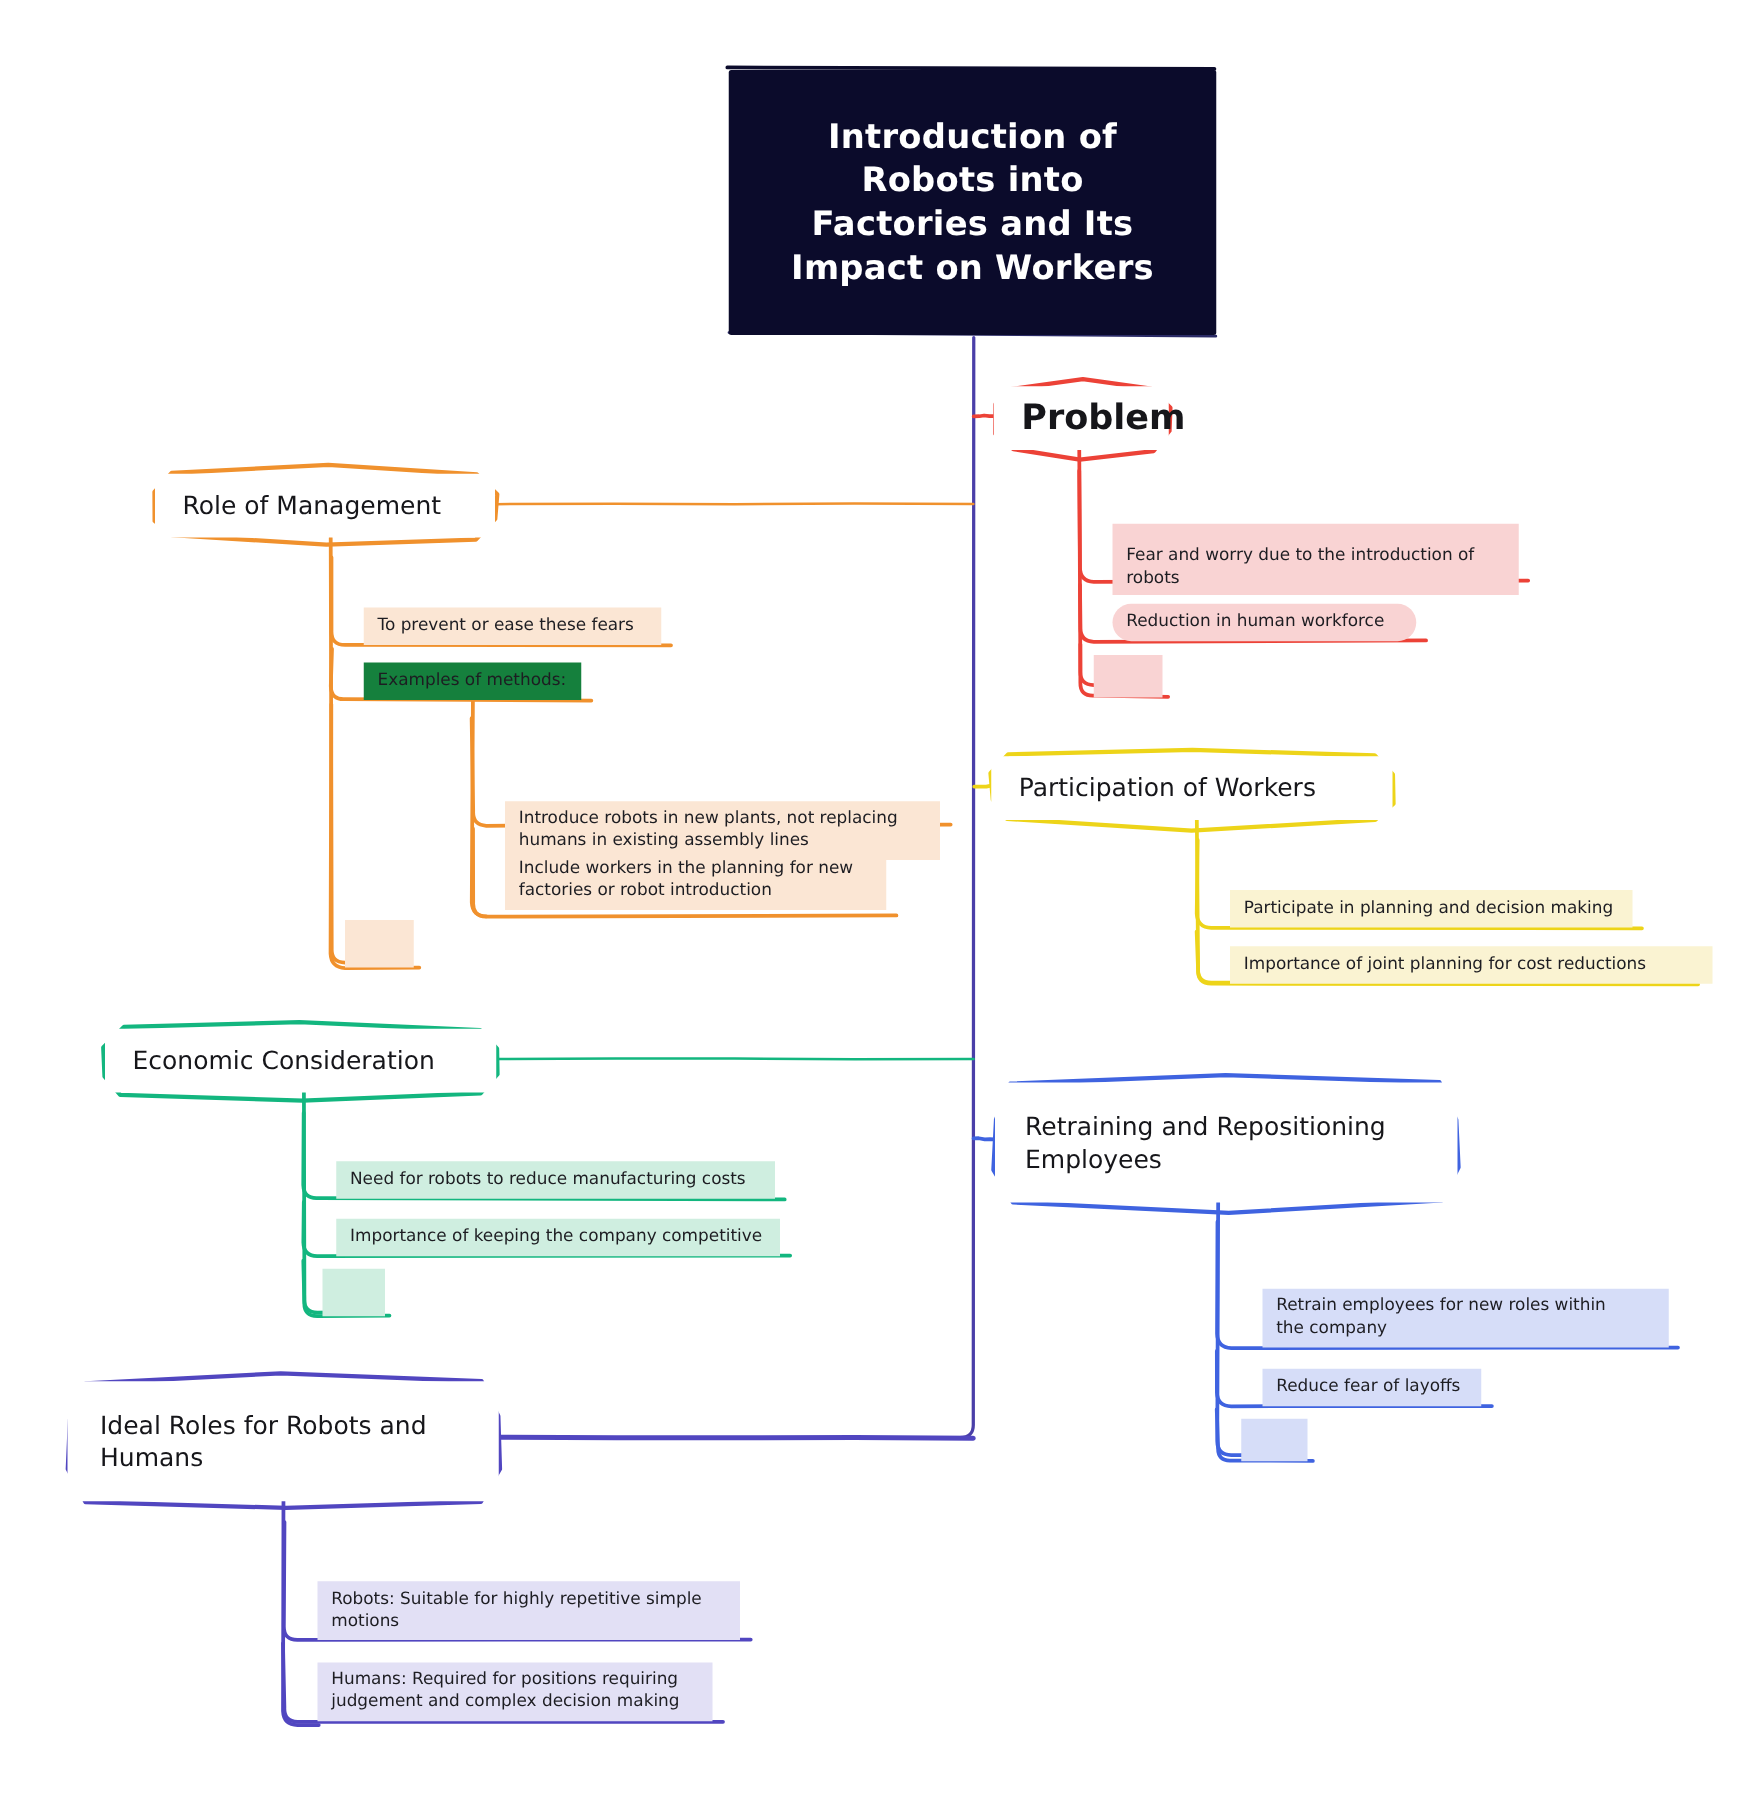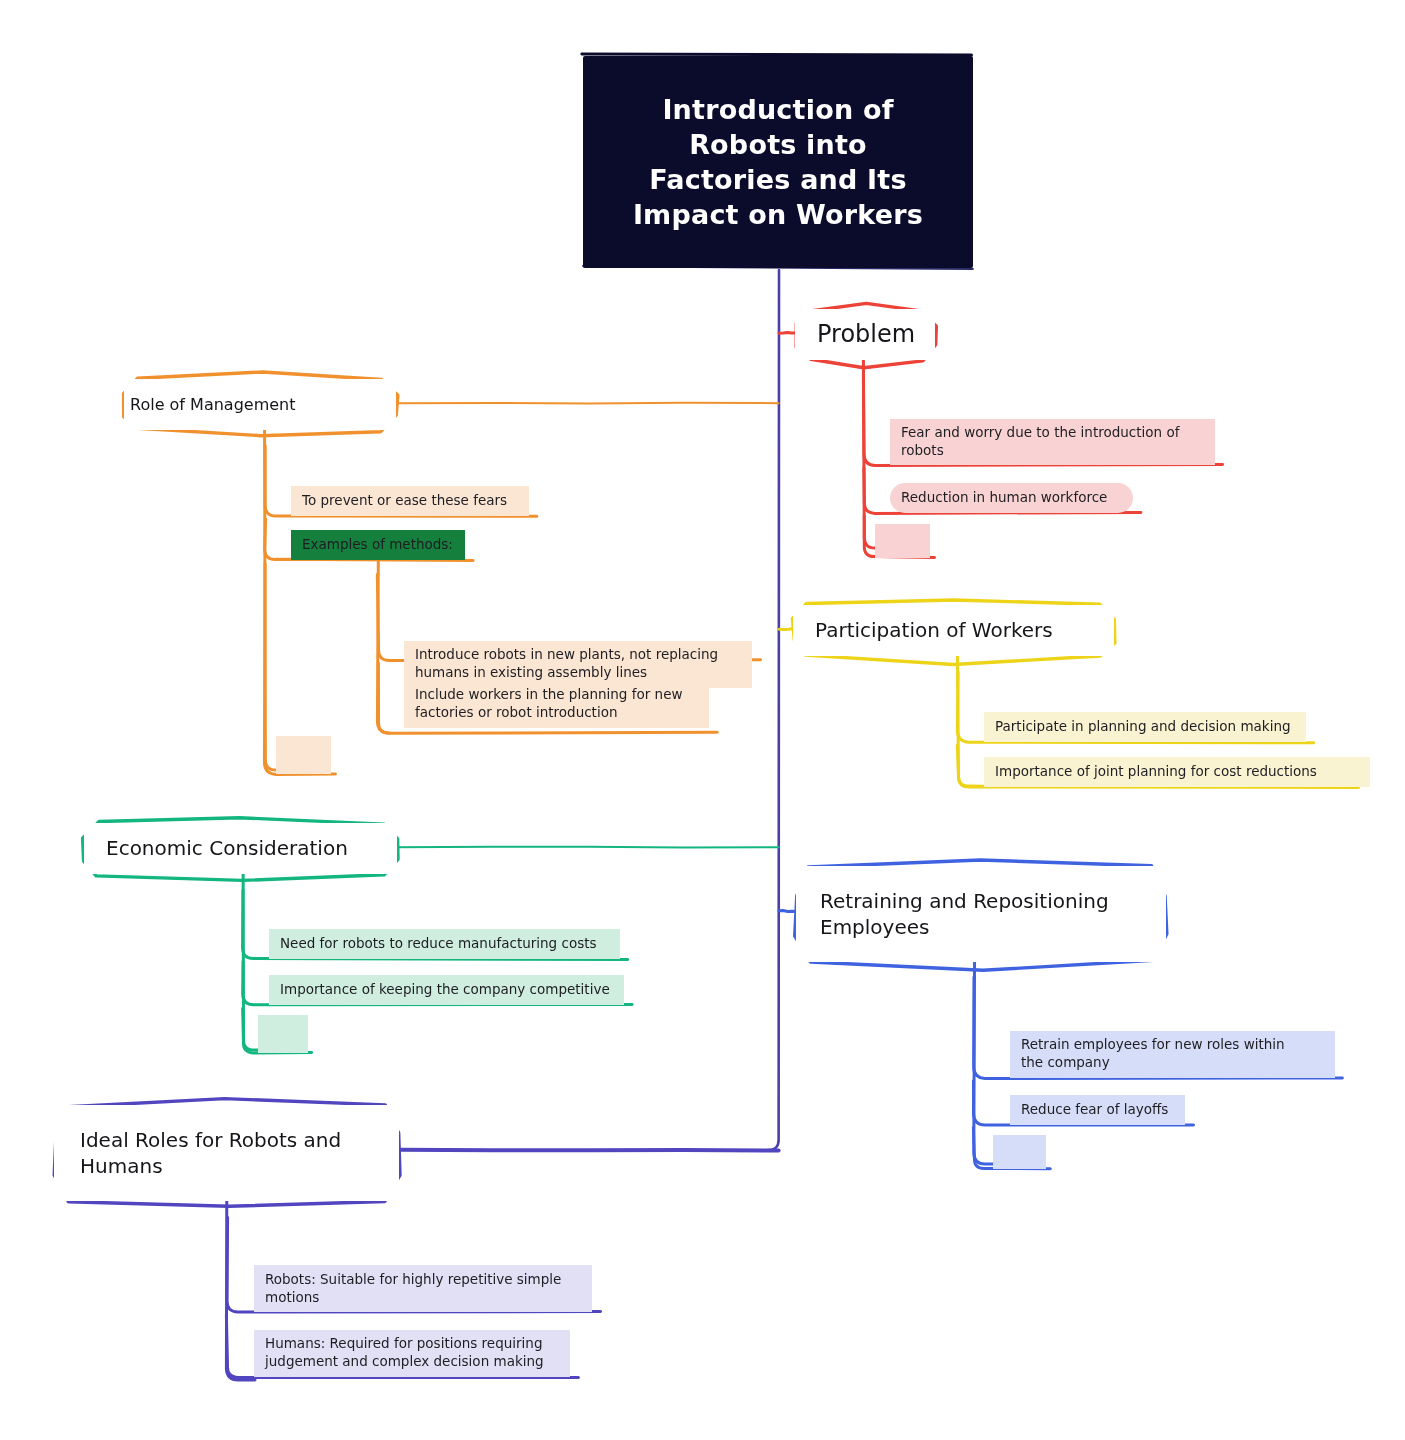--- a/index.html
+++ b/index.html
@@ -160,33 +160,33 @@
              L 227.5182479268025 1366
              Q 227 1377 238 1377.4901854520617
              L 578.4158179288338 1377.4390547757685" fill="none" stroke="#5146c0" stroke-width="3" stroke-linecap="round" stroke-linejoin="round"></path>
     </svg>
 <div class="root-node" style="left: 583px; top: 56px; width: 390px; height: 212px; background: rgb(11, 11, 43); color: rgb(255, 255, 255); font-size: 27px;">
       <div class="root-text">Introduction of
 Robots into
 Factories and Its
 Impact on Workers</div>
     </div>
-    <div class="branch-node" style="left: 795px; top: 309px; width: 140px; height: 51px; font-size: 24px; padding: 0px 22px;">
+    <div class="branch-node" style="left: 795px; top: 309px; width: 140px; height: 51px; font-size: 28px; padding: 0px 22px; font-weight: bold;">
       <span class="branch-text">Problem</span>
     </div>
-    <div class="leaf-node" style="left: 890px; top: 419px; width: 325px; min-height: 46px; background: rgb(249, 211, 211); font-size: 13.5px; padding: 5px 10px 5px 11px; align-items: flex-start;">
+    <div class="leaf-node" style="left: 890px; top: 419px; width: 325px; min-height: 46px; background: rgb(249, 211, 211); font-size: 13.5px; padding: 17px 10px 5px 11px; align-items: flex-start;">
       <span class="leaf-text">Fear and worry due to the introduction of robots</span>
     </div>
     <div class="leaf-node" style="left: 890px; top: 483px; width: 243px; min-height: 30px; background: rgb(249, 211, 211); font-size: 13.5px; padding: 4px 10px 4px 11px; align-items: center; border-radius: 15px;">
       <span class="leaf-text">Reduction in human workforce</span>
     </div>
     <div class="leaf-node empty" style="left: 875px; top: 524px; width: 55px; min-height: 34px; background: rgb(249, 211, 211); font-size: 13.5px; padding: 4px 10px 4px 11px; align-items: center;">
       <span class="leaf-text"></span>
     </div>
-    <div class="branch-node" style="left: 124px; top: 379px; width: 272px; height: 51px; font-size: 16px; padding: 0px 6px;">
+    <div class="branch-node" style="left: 124px; top: 379px; width: 272px; height: 51px; font-size: 20px; padding: 0px 22px;">
       <span class="branch-text">Role of Management</span>
     </div>
     <div class="leaf-node" style="left: 291px; top: 486px; width: 238px; min-height: 30px; background: rgb(251, 230, 212); font-size: 13.5px; padding: 4px 10px 4px 11px; align-items: center;">
       <span class="leaf-text">To prevent or ease these fears</span>
     </div>
     <div class="leaf-node" style="left: 291px; top: 530px; width: 174px; min-height: 30px; background: #15803d; font-size: 13.5px; padding: 4px 10px 4px 11px; align-items: center;">
       <span class="leaf-text">Examples of methods:</span>
     </div>
     <div class="leaf-node empty" style="left: 276px; top: 736px; width: 55px; min-height: 38px; background: rgb(251, 230, 212); font-size: 13.5px; padding: 4px 10px 4px 11px; align-items: center;">
       <span class="leaf-text"></span>

